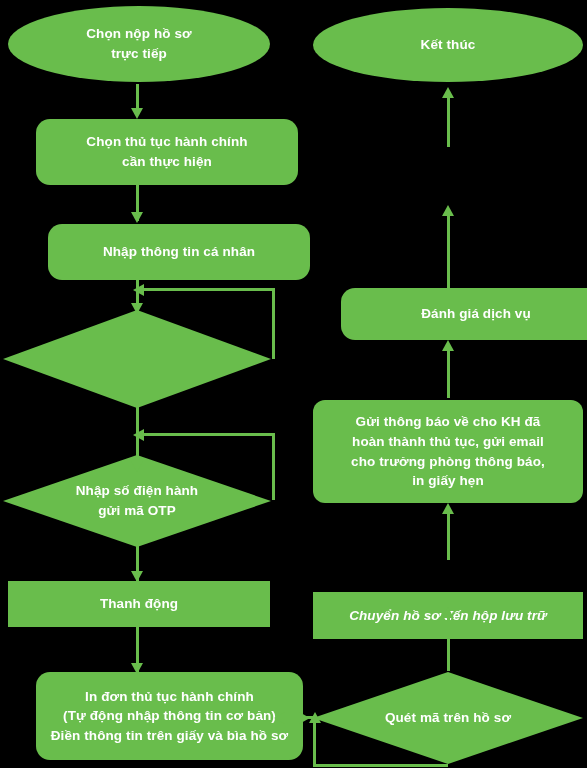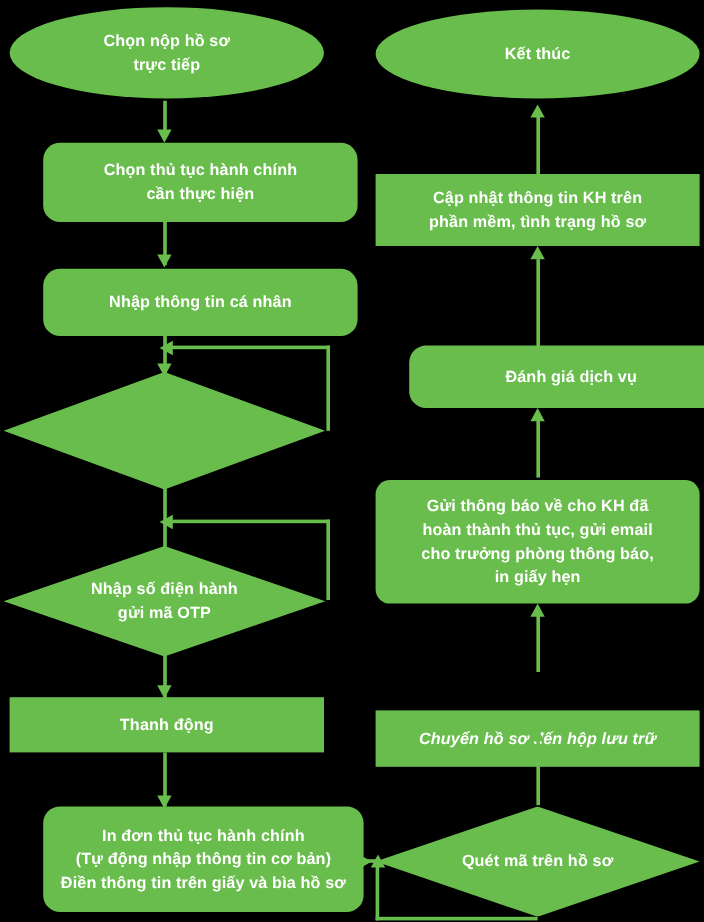--- a/index.html
+++ b/index.html
@@ -102,21 +102,21 @@
   <div class="arrow down" style="left:131px; top:108px;"></div>
 
   <div class="node round" style="left:8px; top:119px; width:262px; height:66px;">
     <span class="label">Chọn thủ tục hành chính
 cần thực hiện</span>
   </div>
 
   <div class="conn" style="left:136px; top:185px; width:3px; height:36px;"></div>
   <div class="arrow down" style="left:131px; top:212px;"></div>
 
-  <div class="node round" style="left:8px; top:224px; width:262px; height:56px;">
+  <div class="node round" style="left:20px; top:224px; width:262px; height:56px;">
     <span class="label">Nhập thông tin cá nhân</span>
   </div>
 
   <div class="conn" style="left:136px; top:280px; width:3px; height:36px;"></div>
   <div class="arrow down" style="left:131px; top:303px;"></div>
 
   <div class="conn" style="left:272px; top:288px; width:3px; height:71px;"></div>
   <div class="conn" style="left:142px; top:288px; width:133px; height:3px;"></div>
   <div class="arrow left" style="left:133px; top:283.5px;"></div>
 
@@ -153,24 +153,20 @@
 
   <div class="node round" style="left:8px; top:672px; width:267px; height:88px;">
     <span class="label">In đơn thủ tục hành chính
 (Tự động nhập thông tin cơ bản)
 Điền thông tin trên giấy và bìa hồ sơ</span>
   </div>
 
   <div class="conn" style="left:447px; top:92px; width:3px; height:55px;"></div>
   <div class="arrow up" style="left:442px; top:87px;"></div>
 
-  <div class="node rect" style="left:313px; top:145px; width:270px; height:60px;">
-    <span class="label">Cập nhật thông tin KH trên
-phần mềm, tình trạng hồ sơ</span>
-  </div>
 
   <div class="conn" style="left:447px; top:216px; width:3px; height:74px;"></div>
   <div class="arrow up" style="left:442px; top:205px;"></div>
 
   <div class="node round" style="left:313px; top:288px; width:270px; height:52px;">
     <span class="label">Đánh giá dịch vụ</span>
   </div>
 
   <div class="conn" style="left:447px; top:350px; width:3px; height:48px;"></div>
   <div class="arrow up" style="left:442px; top:340px;"></div>

